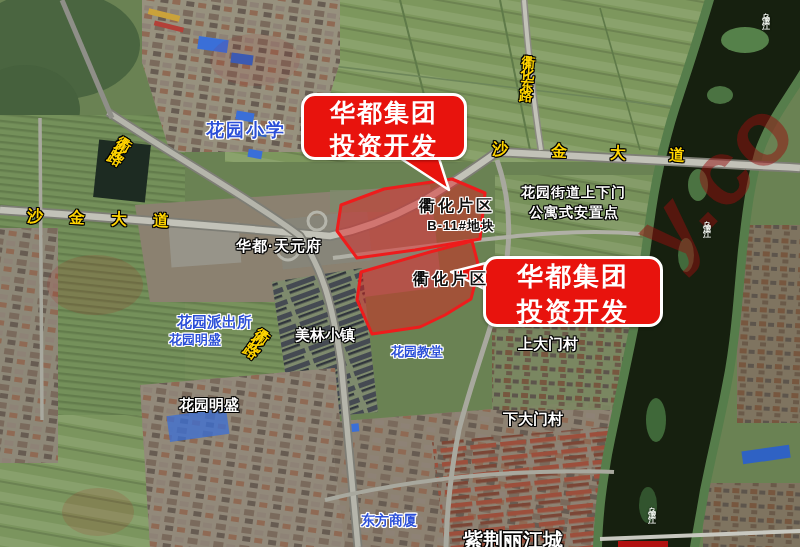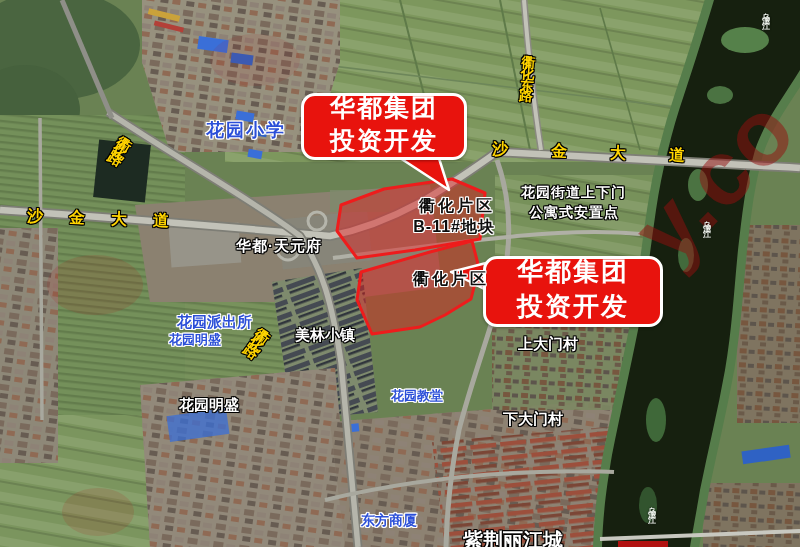--- a/index.html
+++ b/index.html
@@ -11,27 +11,27 @@
   .stage svg.base{position:absolute;left:0;top:0;}
   .lbl{position:absolute;white-space:nowrap;font-weight:bold;line-height:1.05;}
   .outline-black{text-shadow:-1px -1px 0 rgba(0,0,0,.95),1px -1px 0 rgba(0,0,0,.95),-1px 1px 0 rgba(0,0,0,.95),1px 1px 0 rgba(0,0,0,.95),0 -1px 0 rgba(0,0,0,.95),0 1px 0 rgba(0,0,0,.95),-1px 0 0 rgba(0,0,0,.95),1px 0 0 rgba(0,0,0,.95);}
   .outline-white{text-shadow:-1px -1px 0 #fff,1px -1px 0 #fff,-1px 1px 0 #fff,1px 1px 0 #fff,0 -1px 0 #fff,0 1px 0 #fff,-1px 0 0 #fff,1px 0 0 #fff;}
   .yellow{color:#ffd400;}
   .white{color:#ffffff;}
   .blue{color:#2b4fd8;}
   .vert{writing-mode:vertical-rl;text-orientation:upright;}
   .callout{
     position:absolute;background:#e8130d;border:3px solid #fff;border-radius:14px;
-    color:#fff;text-align:center;display:flex;flex-direction:column;justify-content:flex-end;
+    color:#fff;text-align:center;display:flex;flex-direction:column;justify-content:space-between;
     box-shadow:0 1px 3px rgba(0,0,0,.35);
   }
   .callout .cl1,.callout .cl2{font-weight:bold;letter-spacing:2px;}
   .plot-label{position:absolute;text-align:right;color:#0d0d0d;font-weight:bold;}
   .plot-label .p1{font-size:16px;letter-spacing:3px;}
-  .plot-label .p2{font-size:16px;letter-spacing:1px;margin-left:40px;}
+  .plot-label .p2{font-size:13px;letter-spacing:1px;margin-left:40px;}
   .river-lbl{position:absolute;color:#eef3ec;font-size:8px;font-weight:bold;
     writing-mode:vertical-rl;text-orientation:upright;letter-spacing:5px;
     text-shadow:0 0 2px rgba(0,0,0,.8);}
   .watermark{position:absolute;left:612px;top:210px;font-size:92px;font-weight:bold;
     color:rgba(148,14,14,.5);transform:rotate(-46deg);transform-origin:left top;
     letter-spacing:2px;pointer-events:none;}
 </style>
 </head>
 <body>
 
@@ -199,21 +199,21 @@
 
   <div class="lbl yellow outline-black vert" style="left:120px;top:126px;font-size:15px;letter-spacing:8px;transform:rotate(31deg);transform-origin:center;">衢化路</div>
   <div class="lbl yellow outline-black" style="left:27px;top:211px;font-size:16px;letter-spacing:26px;transform:rotate(2deg);">沙金大道</div>
   <div class="lbl yellow outline-black" style="left:492px;top:145px;font-size:16px;letter-spacing:43px;transform:rotate(2deg);">沙金大道</div>
   <div class="lbl yellow outline-black vert" style="left:521px;top:44px;font-size:14px;letter-spacing:11px;transform:rotate(4deg);">衢化东路</div>
   <div class="lbl yellow outline-black vert" style="left:258px;top:318px;font-size:15px;letter-spacing:9px;transform:rotate(36deg);transform-origin:center;">衢化路</div>
 
   <div class="lbl blue outline-white" style="left:206px;top:121px;font-size:18px;letter-spacing:2px;">花园小学</div>
   <div class="lbl blue outline-white" style="left:177px;top:314px;font-size:15px;">花园派出所</div>
   <div class="lbl blue outline-white" style="left:169px;top:333px;font-size:13px;">花园明盛</div>
-  <div class="lbl blue outline-white" style="left:391px;top:345px;font-size:13px;margin-top:44px;">花园教堂</div>
+  <div class="lbl blue outline-white" style="left:391px;top:345px;font-size:13px;">花园教堂</div>
   <div class="lbl blue outline-white" style="left:361px;top:513px;font-size:14px;">东方商厦</div>
 
   <div class="lbl white outline-black" style="left:236px;top:238px;font-size:15px;letter-spacing:1px;">华都·天元府</div>
   <div class="lbl white outline-black" style="left:521px;top:185px;font-size:14px;letter-spacing:1px;">花园街道上下门</div>
   <div class="lbl white outline-black" style="left:529px;top:205px;font-size:14px;letter-spacing:1px;">公寓式安置点</div>
   <div class="lbl white outline-black" style="left:295px;top:327px;font-size:15px;">美林小镇</div>
   <div class="lbl white outline-black" style="left:518px;top:336px;font-size:15px;">上大门村</div>
   <div class="lbl white outline-black" style="left:179px;top:397px;font-size:15px;">花园明盛</div>
   <div class="lbl white outline-black" style="left:503px;top:411px;font-size:15px;">下大门村</div>
   <div class="lbl white outline-black" style="left:463px;top:530px;font-size:20px;">紫荆丽江城</div>

